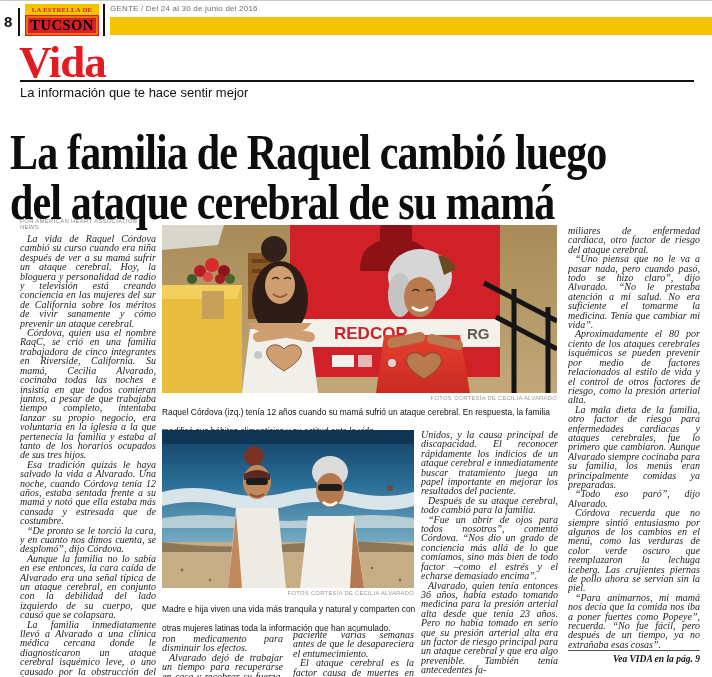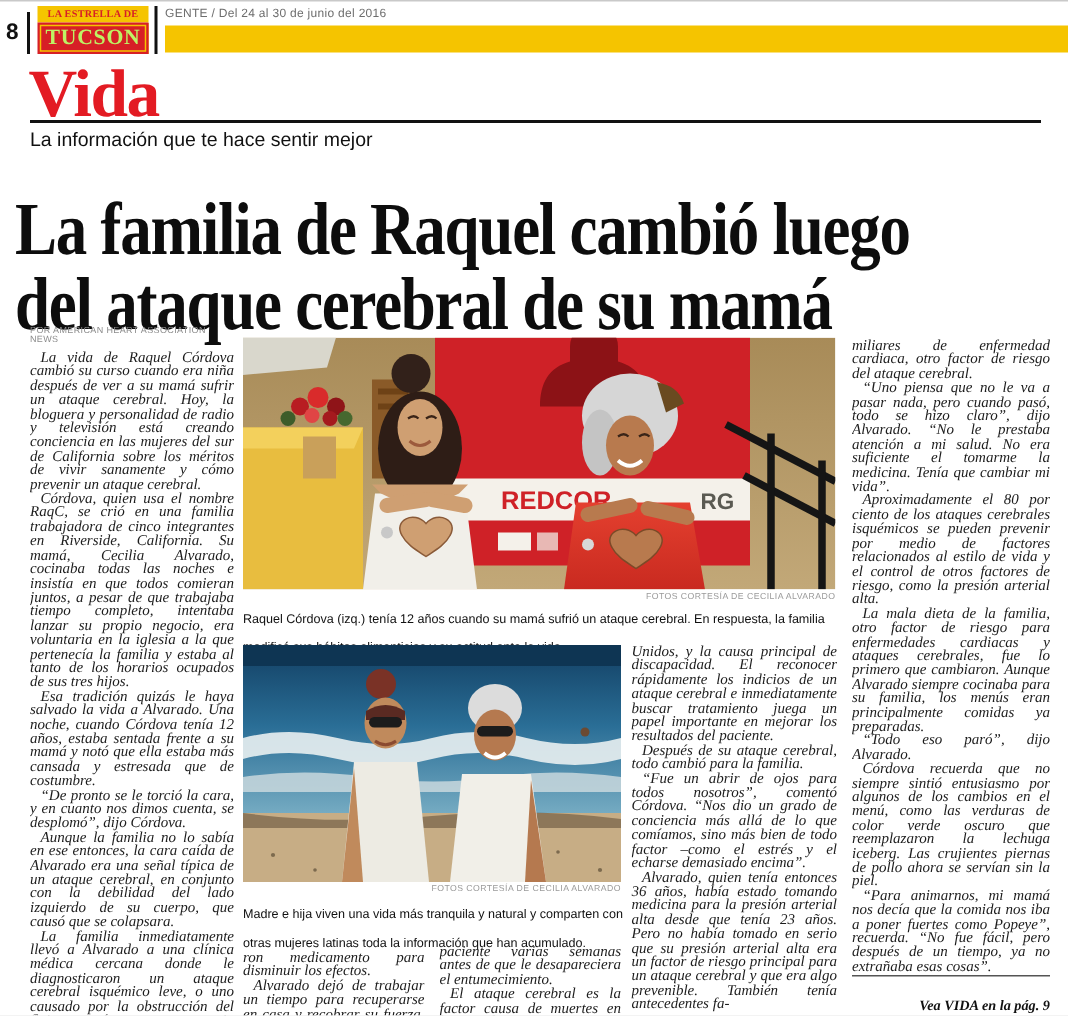--- a/index.html
+++ b/index.html
@@ -7,21 +7,21 @@
         font-family:"Liberation Serif",serif;color:#1a1a1a;margin:0 auto;}
   .abs{position:absolute;}
 
   
   .top-hairline{left:0;top:0;width:712px;height:1px;background:#c9c9c9;}
   .page-num{left:4px;top:13px;font-family:"Liberation Sans",sans-serif;font-weight:bold;font-size:15px;color:#111;}
   .mast-div1{left:18px;top:8px;width:2px;height:28px;background:#111;}
   .logo{left:25px;top:4px;width:74px;height:32px;}
   .logo-top{height:11px;background:#f5c400;color:#d71f26;font-family:"Liberation Serif",serif;
             font-weight:bold;font-size:6.8px;line-height:11px;text-align:center;letter-spacing:.2px;}
-  .logo-bottom{height:21px;background:#d71f26;color:#bef264;font-family:"Liberation Serif",serif;
+  .logo-bottom{height:21px;background:#d71f26;color:#000000;font-family:"Liberation Serif",serif;
             font-weight:bold;font-size:14.5px;line-height:20px;text-align:center;letter-spacing:.5px;
             box-shadow:inset 0 0 0 1.5px #d71f26, inset 0 0 0 2.5px #f5c400;}
   .mast-div2{left:103px;top:4px;width:2px;height:32px;background:#111;}
   .section-line{left:110px;top:4px;font-family:"Liberation Sans",sans-serif;font-size:8px;color:#6d6d6d;letter-spacing:.2px;}
   .yellow-bar{left:110px;top:17px;width:602px;height:18px;background:#f5c400;}
 
   
   .vida{left:19px;top:36px;font-size:45px;font-weight:bold;color:#e31b23;letter-spacing:-1px;}
   .vida-rule{left:20px;top:80px;width:674px;height:1.5px;background:#111;}
   .tagline{left:20px;top:85px;font-family:"Liberation Sans",sans-serif;font-size:13px;color:#111;}
@@ -34,21 +34,21 @@
   
   .col{position:absolute;}
   .col p{margin:0;text-indent:7px;text-align:justify;font-size:10px;line-height:9.4px;color:#1c1c1c;font-style:italic;}
   .col.cont p:first-child{text-indent:0;}
   .c1{left:20px;top:218px;width:136px;height:459px;overflow:hidden;}
   .c2a{left:162px;top:634px;width:121px;height:47px;overflow:hidden;}
   .c2b{left:293px;top:630px;width:121px;height:47px;overflow:hidden;}
   .c3{left:421px;top:430px;width:137px;height:247px;overflow:hidden;}
   .c4{left:568px;top:226px;width:132px;height:424px;overflow:hidden;}
   .byline{font-family:"Liberation Sans",sans-serif;font-size:6px;color:#8c8c8c;letter-spacing:.25px;margin-bottom:4px;}
-  .jump{left:568px;top:650px;width:132px;border-top:1px solid #555;padding-top:15px;
+  .jump{left:568px;top:650px;width:132px;border-top:1px solid #555;padding-top:3px;
         text-align:right;font-style:italic;font-weight:bold;font-size:9.5px;color:#111;}
 
   
   figure{margin:0;}
   .photo1{left:162px;top:225px;width:395px;height:168px;overflow:hidden;}
   .photo2{left:162px;top:430px;width:252px;height:158px;overflow:hidden;}
   .credit{font-family:"Liberation Sans",sans-serif;font-size:5.8px;color:#9a9a9a;letter-spacing:.3px;text-align:right;}
   .credit1{left:162px;top:395px;width:395px;}
   .credit2{left:162px;top:590px;width:252px;}
   .caption{font-family:Liberation Sans, sans-serif;font-size:8.4px;line-height:19px;color:#111;text-align:left;}

